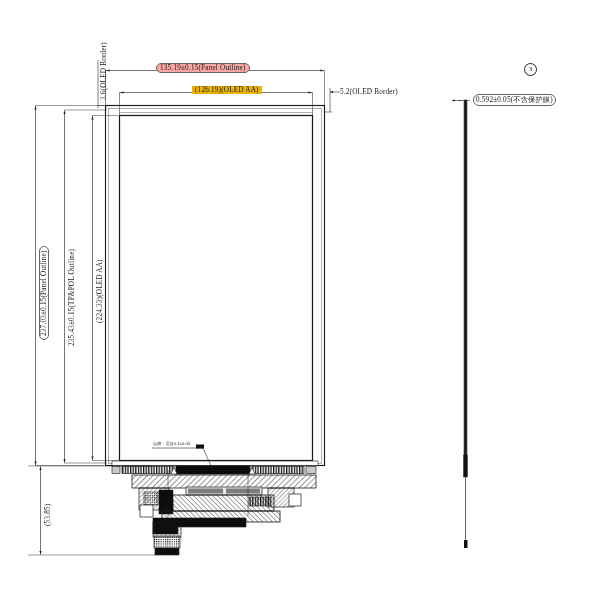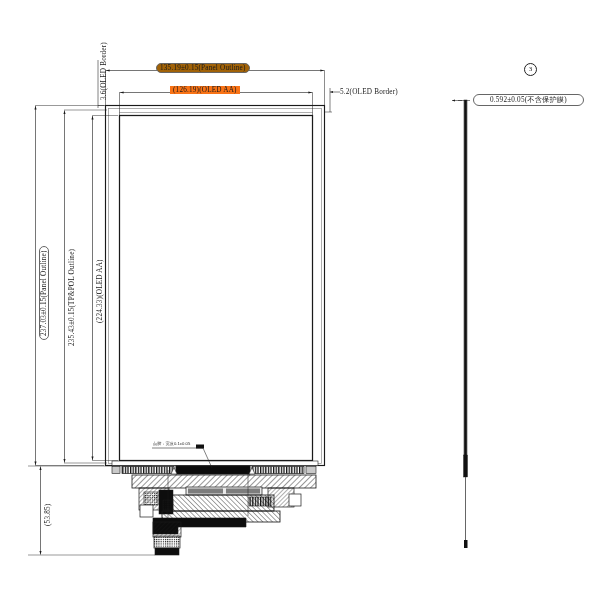--- a/index.html
+++ b/index.html
@@ -183,33 +183,33 @@
     <rect x="463.5" y="455" width="4" height="22" fill="#111" stroke="#1a1a1a" stroke-width="0.4"></rect>
     <line x1="465.5" y1="477" x2="465.5" y2="540" stroke="#555" stroke-width="0.9"></line>
     <rect x="464" y="540" width="3.5" height="8" fill="#111"></rect>
 
     <line x1="458" y1="100.5" x2="470" y2="100.5" stroke="#1a1a1a" stroke-width="0.55"></line>
     <line x1="452" y1="100.5" x2="462" y2="100.5" stroke="#1a1a1a" stroke-width="0.55" marker-start="url(#arrR)"></line>
   </g>
 
 </svg>
 
-<div class="dimtxt" style="left:156px;top:63px;background:#a16207;padding:0 3px;border:0.6px solid #666;border-radius:7px;">135.19±0.15(Panel Outline)</div>
-
-<div class="dimtxt" style="left:170px;top:86px;background:#f97316;padding:0 3px;text-align:center;">(126.19)(OLED AA)</div>
+<div class="dimtxt" style="left:156px;top:63px;background:#fca5a5;padding:0 3px;border:0.6px solid #666;border-radius:7px;">135.19±0.15(Panel Outline)</div>
+
+<div class="dimtxt" style="left:192px;top:86px;background:#eab308;padding:0 3px;text-align:center;">(126.19)(OLED AA)</div>
 
 <div class="dimtxt vtxt" style="left:100px;top:100px;transform:rotate(-90deg);">3.6(OLED Border)</div>
 
 <div class="dimtxt" style="left:340px;top:88px;">5.2(OLED Border)</div>
 
 <div class="dimtxt vtxt" style="left:39px;top:340px;transform:rotate(-90deg);background:#fff;padding:0 3px;border:0.6px solid #666;border-radius:7px;">237.03±0.15(Panel Outline)</div>
 
 <div class="dimtxt vtxt" style="left:68px;top:348px;transform:rotate(-90deg);background:#fff;padding:0 2px;">235.43±0.15(TP&amp;POL Outline)</div>
 
 <div class="dimtxt vtxt" style="left:96px;top:325px;transform:rotate(-90deg);background:#fff;padding:0 2px;">(224.33)(OLED AA)</div>
 
 <div class="dimtxt vtxt" style="left:44px;top:528px;transform:rotate(-90deg);background:#fff;padding:0 2px;">(53.85)</div>
 
-<div class="dimtxt" style="left:473px;top:94px;background:#fff;padding:0 16px;border:0.6px solid #666;border-radius:7px;">0.592±0.05(不含保护膜)</div>
+<div class="dimtxt" style="left:473px;top:94px;background:#fff;padding:0 2px;border:0.6px solid #666;border-radius:7px;">0.592±0.05(不含保护膜)</div>
 
 <div class="circlenum" style="left:524px;top:63px;">3</div>
 
 <div class="tinytxt" style="left:153px;top:441px;">点胶：宽度0.1±0.05</div>
 
 </body></html>

